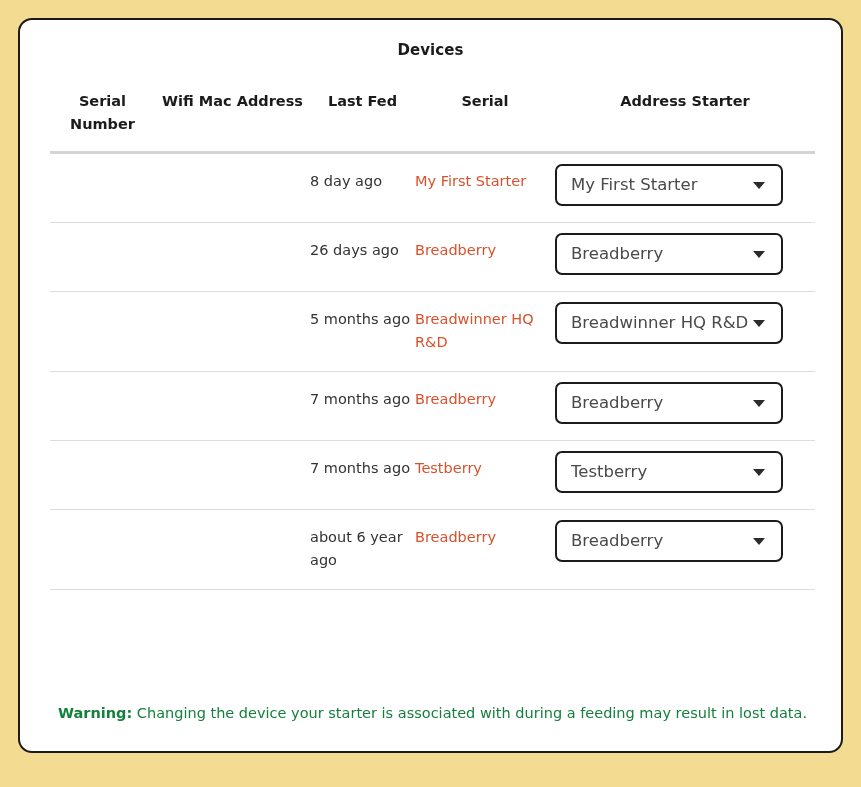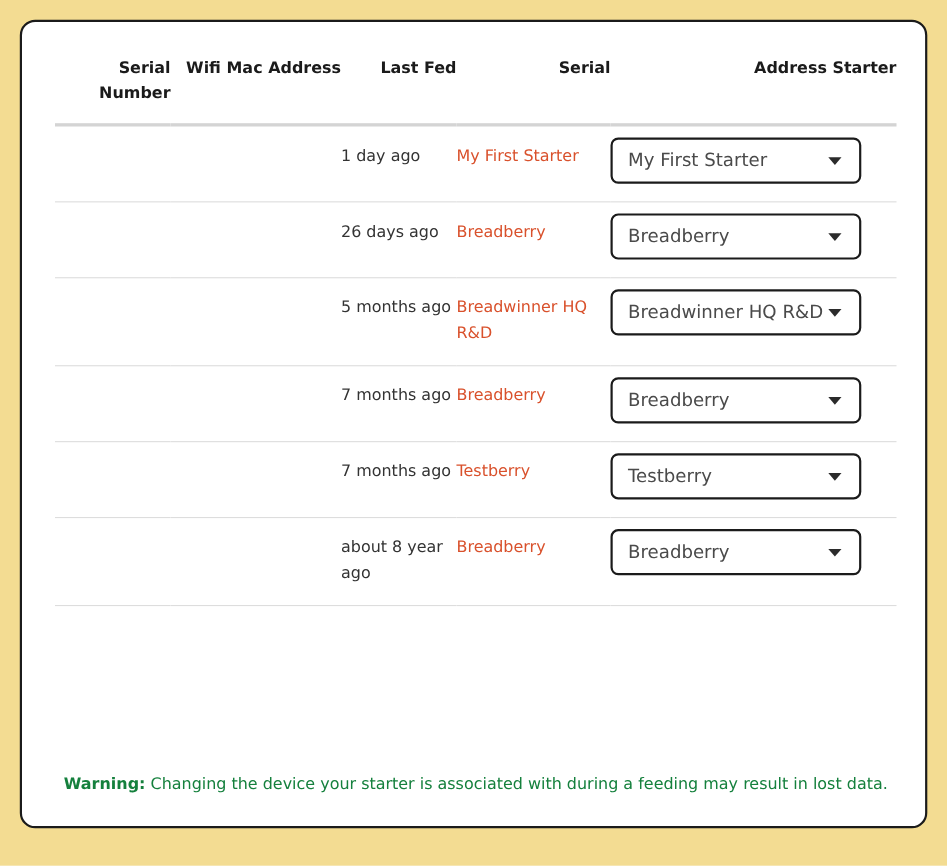--- a/index.html
+++ b/index.html
@@ -35,21 +35,21 @@
   }
   .table-wrap {
     margin: 19px 30px 0 30px;
   }
   table.devices {
     width: 765px;
     border-collapse: collapse;
     table-layout: fixed;
   }
   table.devices thead th {
-    text-align: right;
+    text-align: center;
     vertical-align: top;
     font-size: 14.5px;
     font-weight: bold;
     color: #1b1b1b;
     padding: 12px 0 14px 0;
     border-bottom: 3px solid #d4d4d4;
     line-height: 1.62;
   }
   col.c-serial { width: 105px; }
   col.c-mac    { width: 155px; }
@@ -115,20 +115,21 @@
     font-size: 14.5px;
     color: #15803d;
   }
   .warning b { font-weight: bold; }
 </style>
 </head>
 <body>
 
 <div class="card">
 
+  <div class="card-title">Devices</div>
 
   <div class="table-wrap">
     <table class="devices">
       <colgroup>
         <col class="c-serial">
         <col class="c-mac">
         <col class="c-fed">
         <col class="c-starter">
         <col class="c-change">
       </colgroup>
@@ -139,21 +140,21 @@
           <th>Last Fed</th>
           <th>Serial</th>
           <th>Address Starter</th>
         </tr>
       </thead>
       <tbody>
 
         <tr>
           <td></td>
           <td></td>
-          <td class="cell-fed">1 day ago</td>
+          <td class="cell-fed">8 day ago</td>
           <td class="cell-starter">
             <a href="#">My First Starter</a>
           </td>
           <td class="cell-change">
             <div class="select-box">
               <span class="select-label">My First Starter</span>
               <span class="caret"></span>
             </div>
           </td>
         </tr>
@@ -215,21 +216,21 @@
             <div class="select-box">
               <span class="select-label">Testberry</span>
               <span class="caret"></span>
             </div>
           </td>
         </tr>
 
         <tr>
           <td></td>
           <td></td>
-          <td class="cell-fed">about 8 year ago</td>
+          <td class="cell-fed">about 6 year ago</td>
           <td class="cell-starter">
             <a href="#">Breadberry</a>
           </td>
           <td class="cell-change">
             <div class="select-box">
               <span class="select-label">Breadberry</span>
               <span class="caret"></span>
             </div>
           </td>
         </tr>

